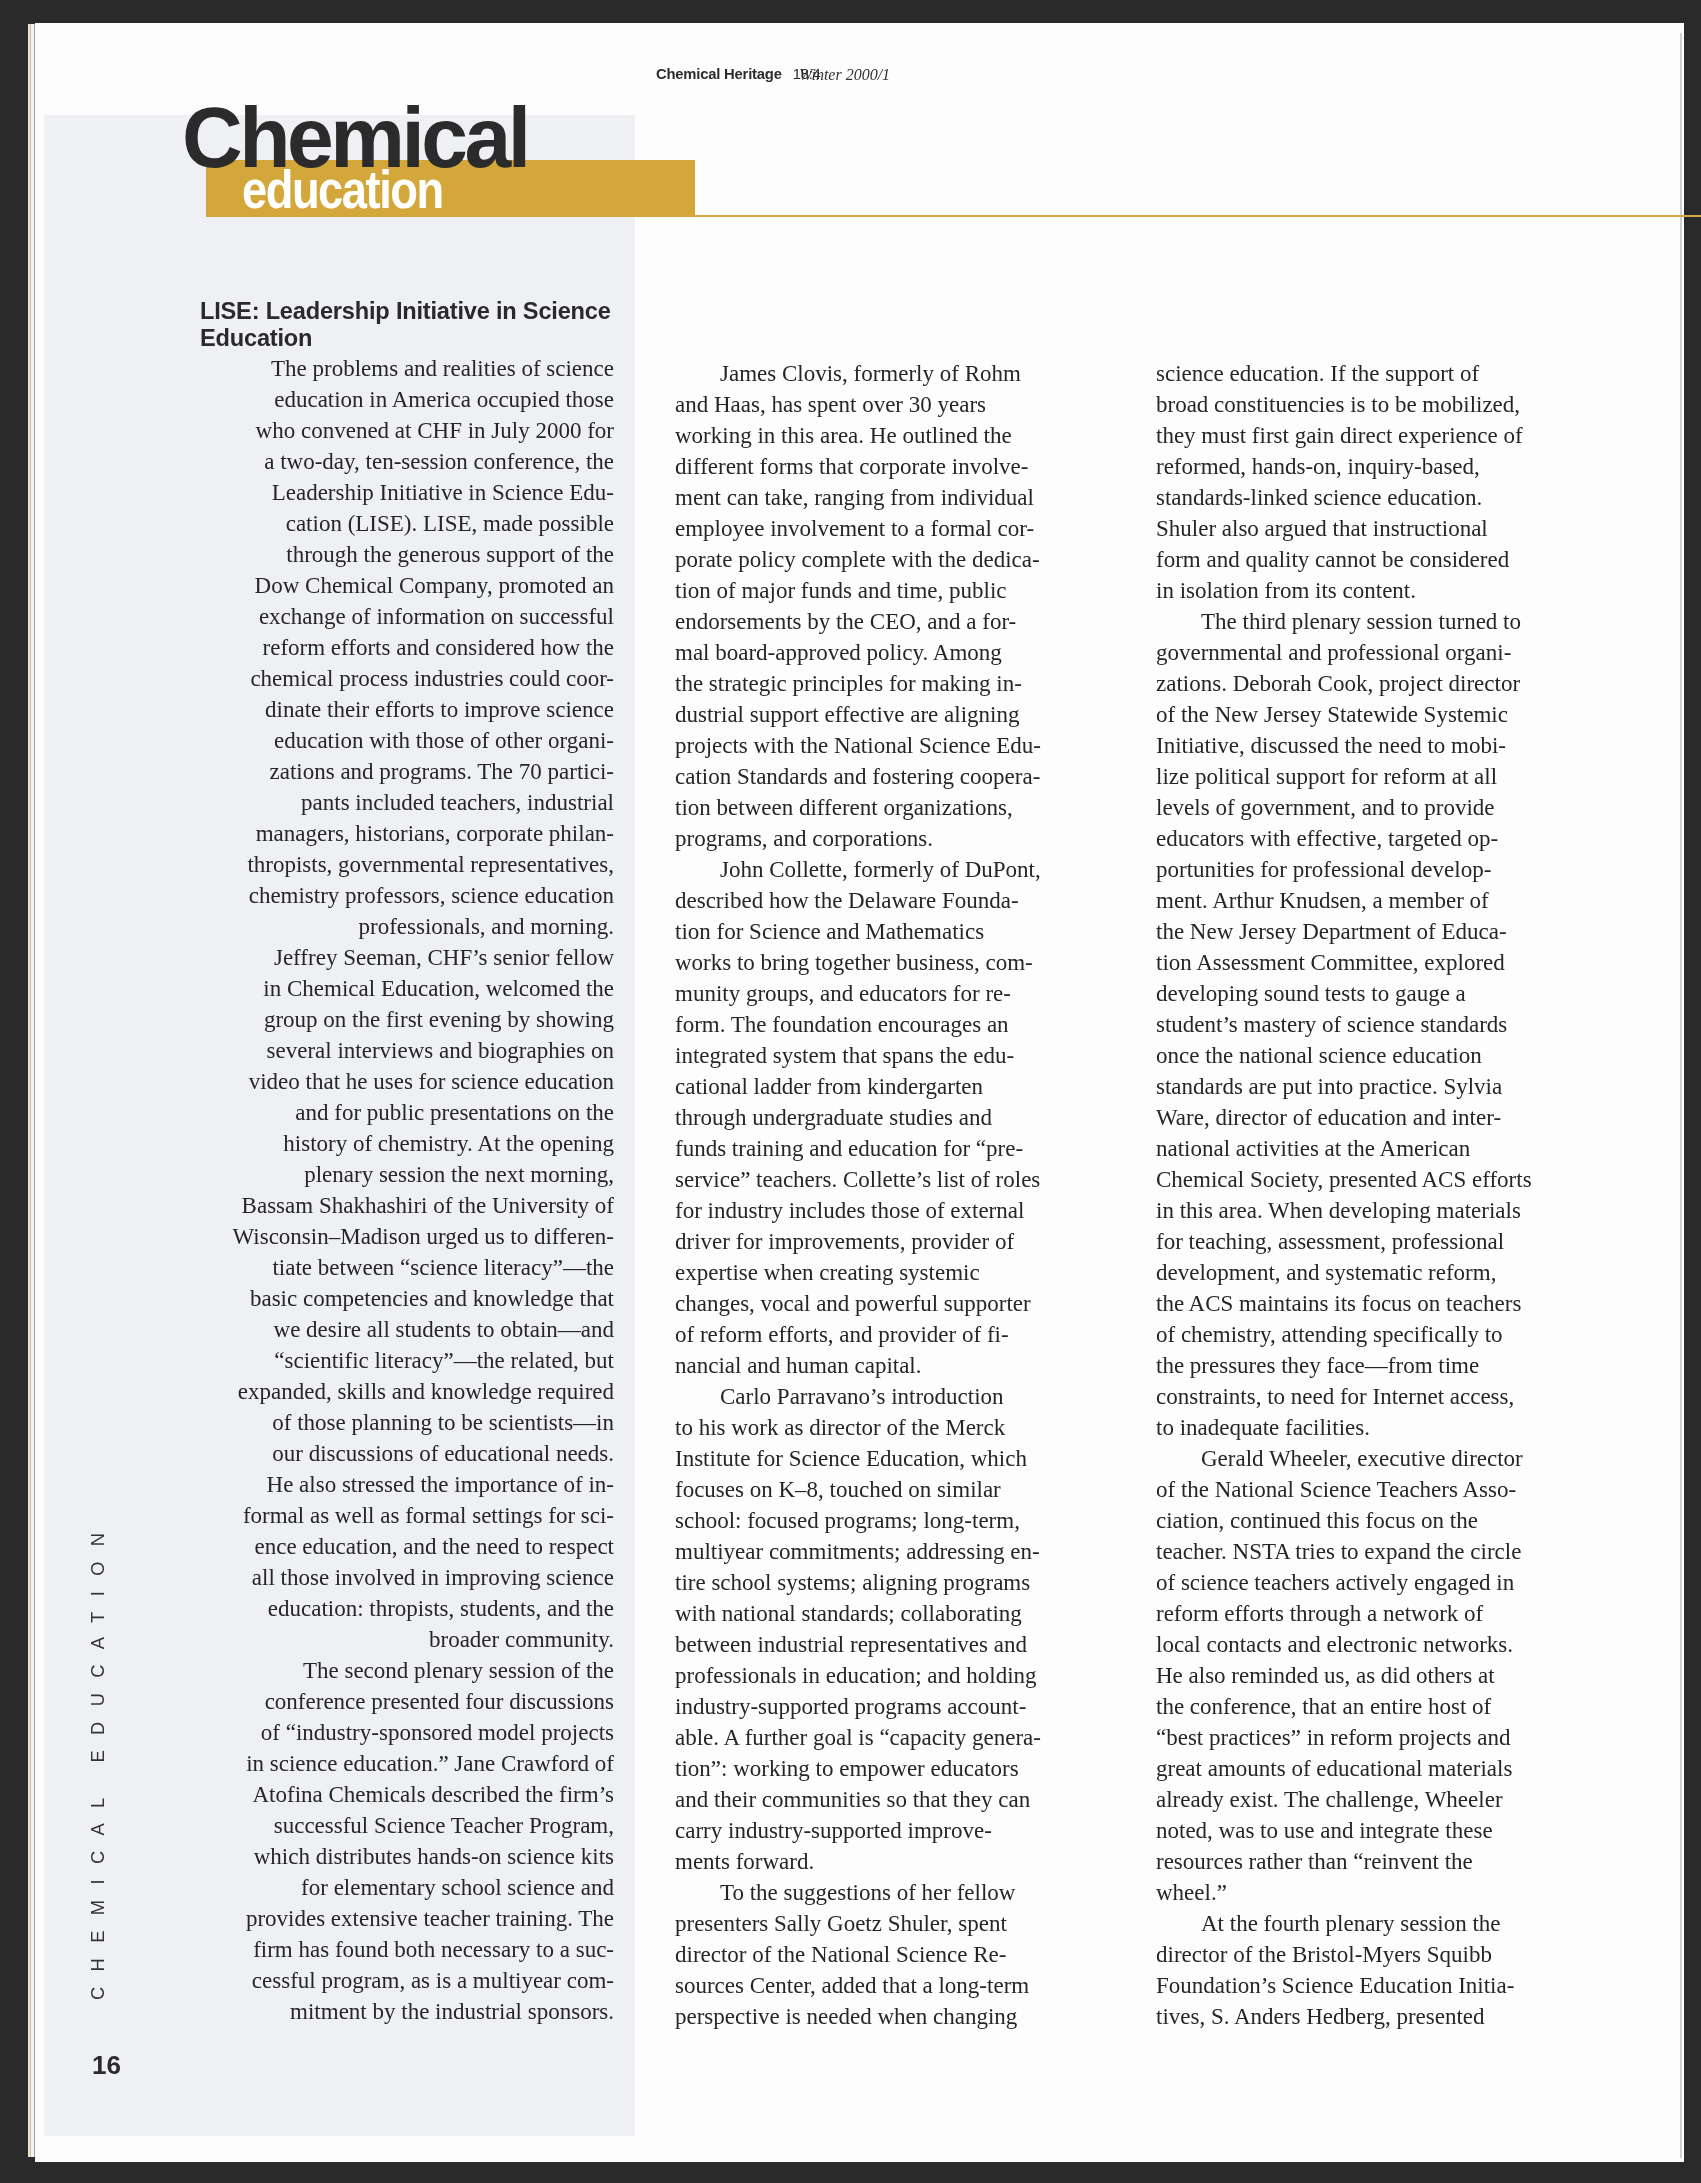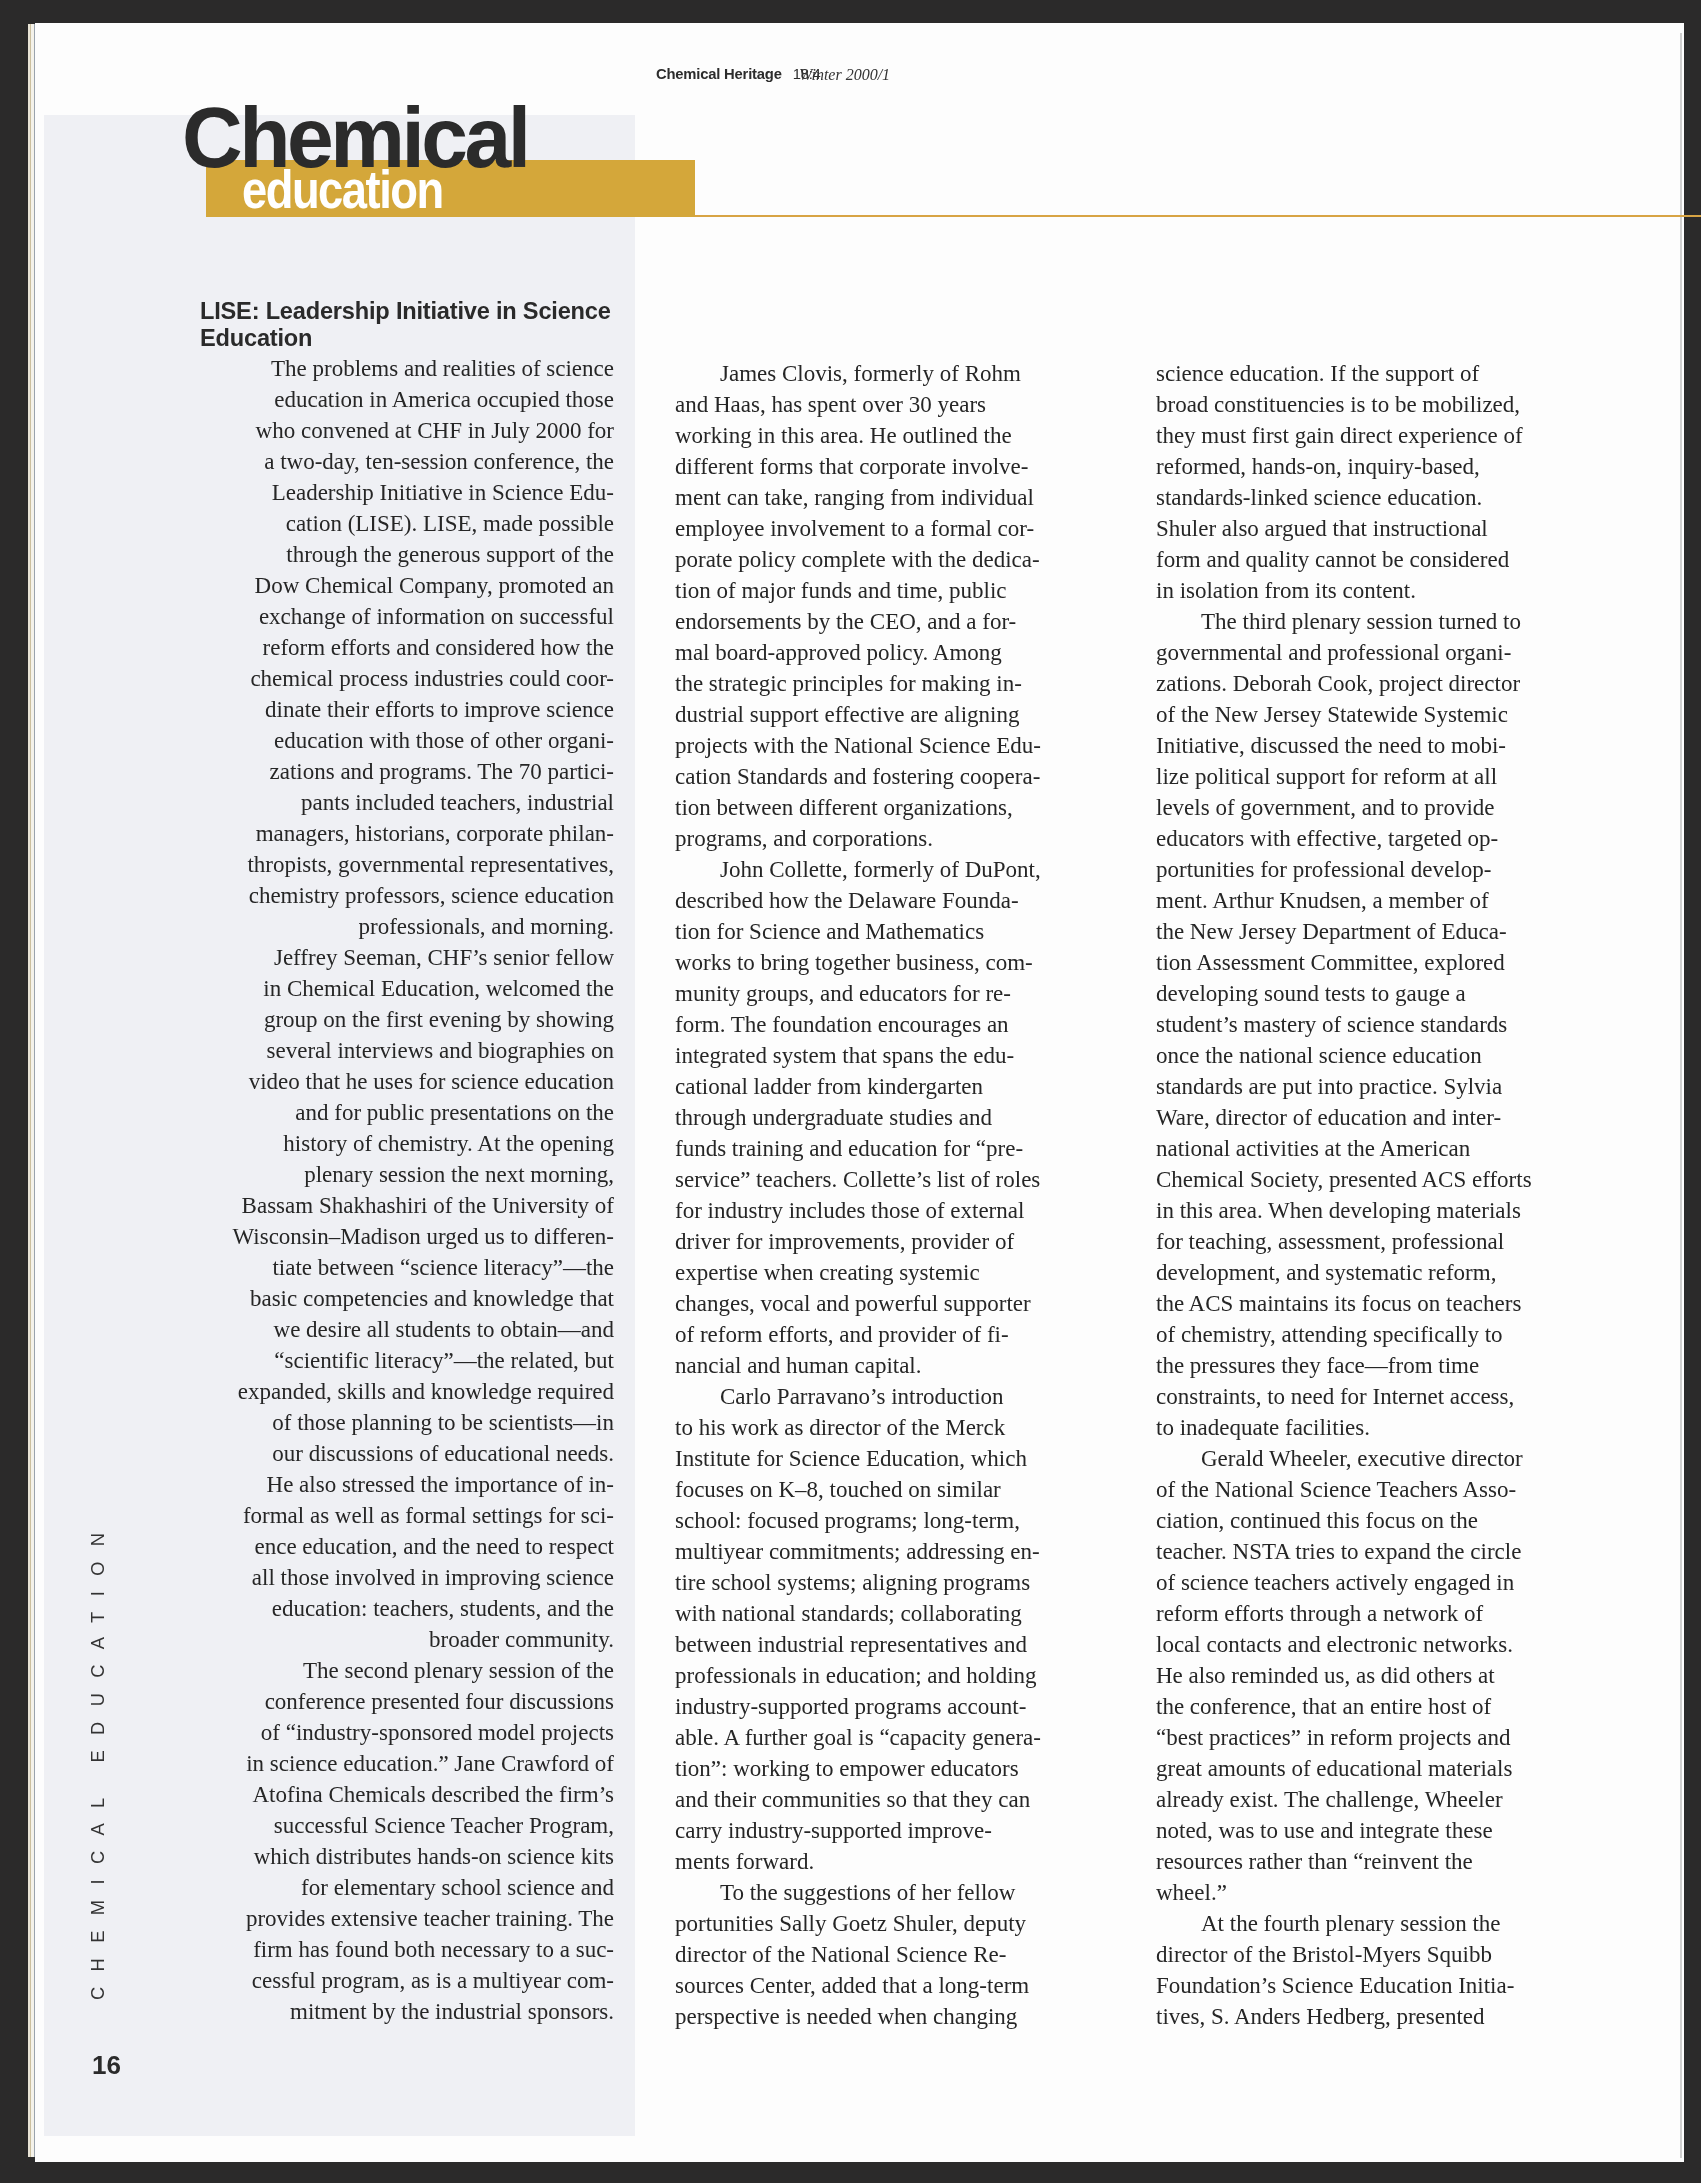--- a/index.html
+++ b/index.html
@@ -138,21 +138,21 @@
     <span class="ln">basic competencies and knowledge that</span>
     <span class="ln">we desire all students to obtain—and</span>
     <span class="ln">“scientific literacy”—the related, but</span>
     <span class="ln">expanded, skills and knowledge required</span>
     <span class="ln">of those planning to be scientists—in</span>
     <span class="ln">our discussions of educational needs.</span>
     <span class="ln">He also stressed the importance of in-</span>
     <span class="ln">formal as well as formal settings for sci-</span>
     <span class="ln">ence education, and the need to respect</span>
     <span class="ln">all those involved in improving science</span>
-    <span class="ln">education: teachers, students, and the</span>
+    <span class="ln">education: thropists, students, and the</span>
     <span class="ln">broader community.</span>
     <span class="ln ind">The second plenary session of the</span>
     <span class="ln">conference presented four discussions</span>
     <span class="ln">of “industry-sponsored model projects</span>
     <span class="ln">in science education.” Jane Crawford of</span>
     <span class="ln">Atofina Chemicals described the firm’s</span>
     <span class="ln">successful Science Teacher Program,</span>
     <span class="ln">which distributes hands-on science kits</span>
     <span class="ln">for elementary school science and</span>
     <span class="ln">provides extensive teacher training. The</span>
@@ -204,21 +204,21 @@
     <span class="ln">with national standards; collaborating</span>
     <span class="ln">between industrial representatives and</span>
     <span class="ln">professionals in education; and holding</span>
     <span class="ln">industry-supported programs account-</span>
     <span class="ln">able. A further goal is “capacity genera-</span>
     <span class="ln">tion”: working to empower educators</span>
     <span class="ln">and their communities so that they can</span>
     <span class="ln">carry industry-supported improve-</span>
     <span class="ln">ments forward.</span>
     <span class="ln ind">To the suggestions of her fellow</span>
-    <span class="ln">portunities Sally Goetz Shuler, deputy</span>
+    <span class="ln">presenters Sally Goetz Shuler, spent</span>
     <span class="ln">director of the National Science Re-</span>
     <span class="ln">sources Center, added that a long-term</span>
     <span class="ln">perspective is needed when changing</span>
   </div>
 <div class="col col3">
     <span class="ln">science education. If the support of</span>
     <span class="ln">broad constituencies is to be mobilized,</span>
     <span class="ln">they must first gain direct experience of</span>
     <span class="ln">reformed, hands-on, inquiry-based,</span>
     <span class="ln">standards-linked science education.</span>

